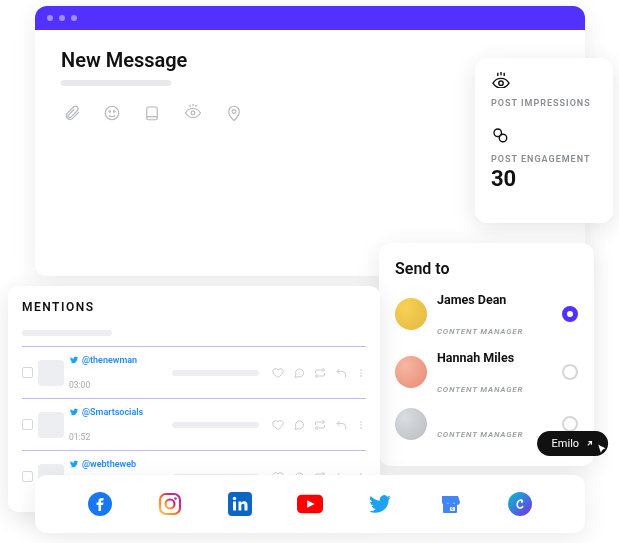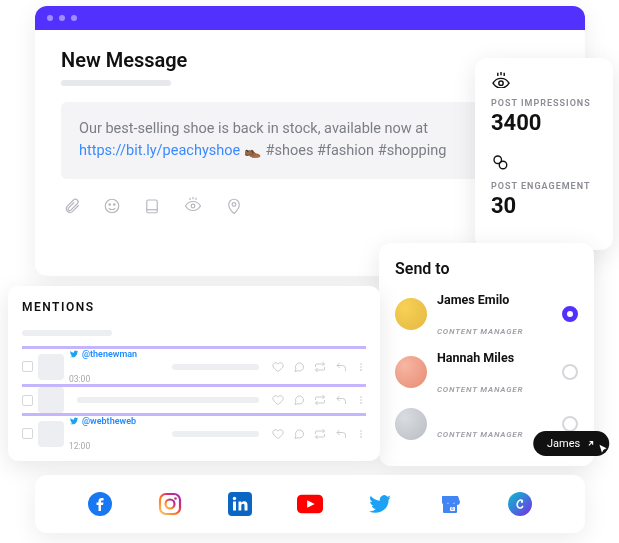--- a/index.html
+++ b/index.html
@@ -38,21 +38,21 @@
   .pinfo{flex:1;}
   .radio{width:16px;height:16px;border-radius:50%;border:2px solid #D6D7DC;}
   .radio.sel{border:5px solid #5231FF;}
   .send-btn{position:absolute;bottom:10px;right:0px;transform:translateX(20%);background:#111;color:#fff;border:none;border-radius:18px;padding:6px 14px;font-size:11px;display:flex;align-items:center;gap:6px;cursor:pointer;}
   .cursor{position:absolute;bottom:-1px;right:-2px;}
   
   
   .mentions{position:absolute;top:286px;left:8px;width:372px;background:#fff;border-radius:10px;box-shadow:0 6px 24px rgba(0,0,0,0.10);padding:14px 14px 10px 14px;}
   .mentions h4{font-size:12px;letter-spacing:1.5px;font-weight:600;color:#111;margin-bottom:16px;}
   .mskel{width:90px;height:6px;background:#EDEEF1;border-radius:3px;margin-bottom:10px;}
-  .mrow{display:flex;align-items:center;gap:5px;padding:0 0;border-top:3px solid #c4b5fd;}
+  .mrow{display:flex;align-items:center;gap:5px;padding:8px 0;border-top:1px solid #c4b5fd;}
   .mcheck{width:11px;height:11px;border:1px solid #D6D7DC;border-radius:2px;}
   .mthumb{width:26px;height:26px;background:#EDEEF1;border-radius:4px;}
   .mmeta{flex:0 0 90px;}
   .mhandle{font-size:9px;color:#1F8BFF;font-weight:600;display:flex;align-items:center;gap:3px;white-space:nowrap;}
   .mtime{font-size:8.5px;color:#A5A7AD;margin-top:15px;}
   .mline{flex:1;height:6px;background:#EDEEF1;border-radius:3px;margin:0 8px;}
   .macts{display:flex;gap:9px;color:#CBCCD1;}
   .macts svg{display:block;}
   
   
@@ -70,26 +70,20 @@
 
 <div class="composer">
   <div class="composer-top">
     <span class="dot"></span>
     <span class="dot"></span>
     <span class="dot"></span>
   </div>
   <div class="composer-body">
     <div class="composer-title">New Message</div>
     <div class="title-skel"></div>
-    <div class="msg-box">
-      <span class="msg-text">Our best-selling shoe is back in stock, available now at </span>
-      <span class="msg-text msg-link">https://bit.ly/peachyshoe</span>
-      <span class="msg-emoji">👞</span>
-      <span class="msg-text msg-hashtags"> #shoes #fashion #shopping</span>
-    </div>
     <div class="composer-tools">
       <span class="tool-ic">
         <svg width="18" height="18" viewBox="0 0 24 24" fill="none" stroke="currentColor" stroke-width="1.6">
             <path d="M21 11l-8.5 8.5a5 5 0 01-7-7L14 4a3.5 3.5 0 015 5l-8.5 8.5a2 2 0 01-3-3L15 7"></path>
           </svg>
       </span>
       <span class="tool-ic">
         <svg width="18" height="18" viewBox="0 0 24 24" fill="none" stroke="currentColor" stroke-width="1.6">
             <circle cx="12" cy="12" r="9"></circle>
             <circle cx="9" cy="10" r="1" fill="currentColor"></circle>
@@ -126,59 +120,58 @@
   <div class="stat-ic">
     <svg width="20" height="16" viewBox="0 0 24 20" fill="none" stroke="currentColor" stroke-width="1.8">
         <path d="M2 14s3.5-6 10-6 10 6 10 6-3.5 6-10 6-10-6-10-6z"></path>
         <circle cx="12" cy="14" r="2.7"></circle>
         <line x1="8" y1="5" x2="8" y2="1"></line>
         <line x1="12" y1="4" x2="12" y2="0"></line>
         <line x1="16" y1="5" x2="16" y2="1"></line>
       </svg>
   </div>
   <div class="stat-lab">POST IMPRESSIONS</div>
-  <div class="stat-val">3400</div>
   <div class="stat-sep"></div>
   <div class="stat-ic">
     <svg width="18" height="18" viewBox="0 0 24 24" fill="none" stroke="currentColor" stroke-width="1.8">
         <circle cx="9" cy="9" r="5"></circle>
         <circle cx="16" cy="16" r="5"></circle>
       </svg>
   </div>
   <div class="stat-lab">POST ENGAGEMENT</div>
   <div class="stat-val">30</div>
 </div>
 
 <div class="sendto">
   <h4>Send to</h4>
   <div class="person">
     <div class="avatar av1"></div>
     <div class="pinfo">
-      <div class="pname">James Emilo</div>
+      <div class="pname">James Dean</div>
       <div class="prole">CONTENT MANAGER</div>
     </div>
     <div class="radio sel"></div>
   </div>
   <div class="person">
     <div class="avatar av2"></div>
     <div class="pinfo">
       <div class="pname">Hannah Miles</div>
       <div class="prole">CONTENT MANAGER</div>
     </div>
     <div class="radio"></div>
   </div>
   <div class="person">
     <div class="avatar av3"></div>
     <div class="pinfo">
       <div class="prole">CONTENT MANAGER</div>
     </div>
     <div class="radio"></div>
   </div>
   <button class="send-btn">
-    <span>James</span>
+    <span>Emilo</span>
     <svg width="9" height="9" viewBox="0 0 24 24" fill="none" stroke="currentColor" stroke-width="3">
         <path d="M7 17L17 7M9 7h8v8"></path>
       </svg>
     <svg class="cursor" width="15" height="15" viewBox="0 0 24 24" fill="#fff" stroke="#000" stroke-width="1.3">
         <path d="M4 3l5 16 3-6 6-3z"></path>
       </svg>
   </button>
 </div>
 
 <div class="mentions">
@@ -215,20 +208,29 @@
           <circle cx="12" cy="5" r="2"></circle>
           <circle cx="12" cy="12" r="2"></circle>
           <circle cx="12" cy="19" r="2"></circle>
         </svg>
     </div>
   </div>
 
   <div class="mrow">
     <div class="mcheck"></div>
     <div class="mthumb"></div>
+    <div class="mmeta">
+      <div class="mhandle">
+        <svg class="tw" width="10" height="10" viewBox="0 0 24 24" fill="currentColor">
+            <path d="M22 5.8c-.7.3-1.5.6-2.3.7.8-.5 1.5-1.3 1.8-2.3-.8.5-1.7.8-2.6 1a4.1 4.1 0 00-7 3.7c-3.4-.2-6.4-1.8-8.4-4.3a4.1 4.1 0 001.3 5.5c-.7 0-1.3-.2-1.9-.5 0 2 1.4 3.7 3.3 4-.6.2-1.3.2-1.9.1.5 1.7 2.1 2.9 4 2.9A8.3 8.3 0 012 18.6 11.7 11.7 0 008.3 20c7.5 0 11.7-6.3 11.7-11.7v-.5c.8-.6 1.5-1.3 2-2z"></path>
+          </svg>
+        <span>@Smartsocials</span>
+      </div>
+      <div class="mtime">01:52</div>
+    </div>
     <div class="mline"></div>
     <div class="macts">
       <svg width="12" height="12" viewBox="0 0 24 24" fill="none" stroke="currentColor" stroke-width="2">
           <path d="M12 21s-7-4.5-9.5-9A5.5 5.5 0 0112 6a5.5 5.5 0 019.5 6C19 16.5 12 21 12 21z"></path>
         </svg>
       <svg width="12" height="12" viewBox="0 0 24 24" fill="none" stroke="currentColor" stroke-width="2">
           <path d="M21 12a8 8 0 01-11 7.4L4 21l1.6-6A8 8 0 1121 12z"></path>
         </svg>
       <svg width="12" height="12" viewBox="0 0 24 24" fill="none" stroke="currentColor" stroke-width="2">
           <path d="M17 2l4 4-4 4M3 12V8a2 2 0 012-2h16M7 22l-4-4 4-4M21 12v4a2 2 0 01-2 2H3"></path>

